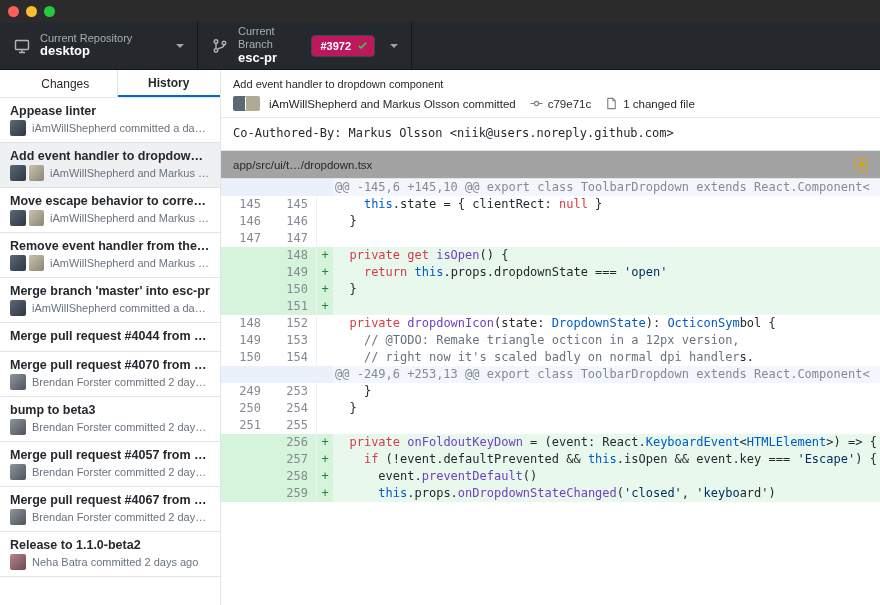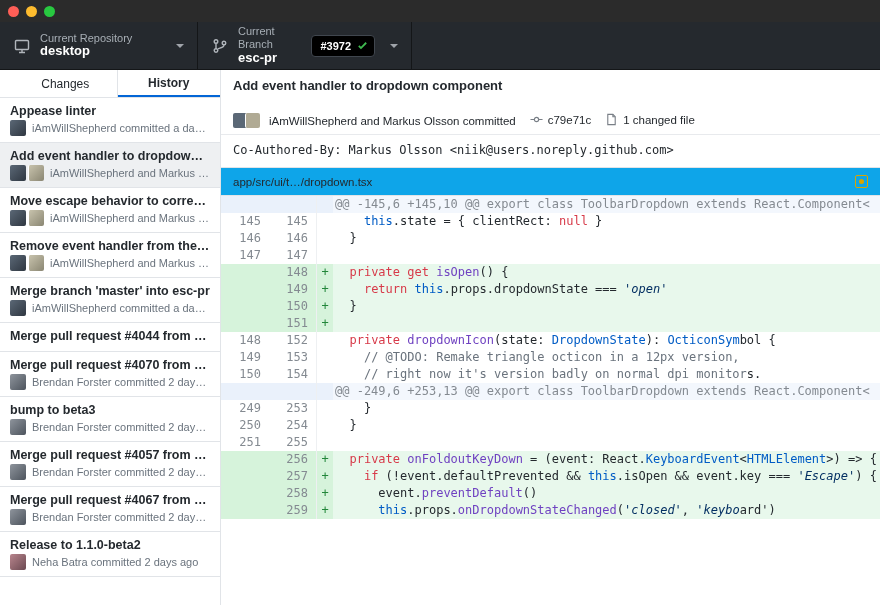--- a/index.html
+++ b/index.html
@@ -32,21 +32,21 @@
   .tb-section.branch { width: 214px; }
   .tb-section.fetch  { flex: 1; border-right: none; cursor: pointer; }
   .tb-icon { width: 16px; height: 16px; margin-right: 10px; opacity: .85; flex-shrink: 0; }
   .tb-labels { display: flex; flex-direction: column; line-height: 1.15; }
   .tb-sub   { font-size: 11px; color: #a7aeb5; }
   .tb-main  { font-size: 13px; font-weight: 600; color: #fff; }
   .tb-main2 { font-size: 12px; color: #a7aeb5; }
   .tb-caret { position: absolute; right: 12px; top: 50%; transform: translateY(-50%); width: 10px; height: 10px; opacity: .75; }
   .pr-badge {
     display: inline-flex; align-items: center;
-    background: #000000; border-radius: 4px; padding: 2px 6px 2px 8px;
+    background: #be185d; border-radius: 4px; padding: 2px 6px 2px 8px;
     font-size: 11px; font-weight: 600; color: #fff; height: 22px;
     border: 1px solid #40464e;
     margin-left: auto; margin-right: 22px;
   }
   .pr-badge svg { width: 11px; height: 11px; margin-left: 6px; }
 
   
   .main { flex: 1; display: flex; min-height: 0; }
 
   .sidebar {
@@ -86,43 +86,43 @@
     background: linear-gradient(135deg,#c8c3ad,#8a8672);
     margin-left: -4px; margin-right: 6px; flex-shrink: 0;
     border-left: 1px solid #fff;
   }
 
   
   .content { flex: 1; display: flex; flex-direction: column; min-width: 0; }
   .content-header {
     padding: 8px 12px 6px 12px; border-bottom: 1px solid #e8eaed;
   }
-  .content-title { font-size: 13px; font-weight: 700; margin-bottom: 20px; }
+  .content-title { font-size: 11px; font-weight: 400; margin-bottom: 6px; }
   .content-sub {
-    display: flex; align-items: flex-start; gap: 14px;
+    display: flex; align-items: center; gap: 14px;
     font-size: 11.5px; color: #24292e;
   }
   .content-sub .avpair { display: inline-flex; margin-right: 4px; }
   .content-sub .av {
     width: 15px; height: 15px; border-radius: 2px; background: #5b6876;
   }
   .content-sub .av + .av { margin-left: -3px; background: #b0aa94; border-left:1px solid #fff; }
   .content-sub .seg { display: inline-flex; align-items: center; gap: 5px; }
   .sha-icon, .file-icon { width: 13px; height: 13px; opacity: .8; }
 
   .coauthor {
     font-family: ui-monospace, SFMono-Regular, Menlo, Consolas, monospace;
     font-size: 12px; color: #24292e;
     padding: 8px 12px 10px 12px; border-bottom: 1px solid #e1e4e8;
   }
 
   .file-row {
     display: flex; align-items: center; height: 28px;
     padding: 0 12px; border-bottom: 1px solid #e1e4e8;
-    font-size: 11.5px; color: #24292e; background: #0ea5e9;
+    font-size: 11.5px; color: #24292e; background: #a3a3a3;
   }
   .file-row .fname {
     white-space: nowrap; overflow: hidden; text-overflow: ellipsis; flex: 1;
   }
   .diff-badge {
     width: 13px; height: 13px; border: 1px solid #dba400; border-radius: 2px;
     display: inline-flex; align-items: center; justify-content: center;
     margin-left: 8px;
   }
   .diff-badge::after { content: ""; width: 5px; height: 5px; background: #dba400; border-radius: 50%; }
@@ -145,21 +145,21 @@
   .drow.hunk .code { background: #f3f7fd; color: #848a91; }
   .drow.add  .gut  { background: #d6f3db; }
   .drow.add  .mark { background: #d6f3db; color: #22863a; }
   .drow.add  .code { background: #e8f8ec; }
   .drow.ctx .gut, .drow.ctx .mark, .drow.ctx .code { background: #fff; }
 
   
   .kw  { color: #d73a49; }  
   .pr  { color: #6f42c1; }  
   .ty  { color: #005cc5; }  
-  .st  { color: #032f62; font-style: italic; }  
+  .st  { color: #032f62; }  
   .cm  { color: #6a737d; }  
   .th  { color: #005cc5; }  
 
   svg { display: block; }
 </style>
 </head>
 <body>
 
 <div class="titlebar">
   <div class="tl-dot dot-close"></div>
@@ -385,21 +385,21 @@
         <div class="drow ctx">
           <div class="gut l">149</div>
           <div class="gut">153</div>
           <div class="mark"></div>
           <div class="code">    <span class="cm">// @TODO: Remake triangle octicon in a 12px version,</span></div>
         </div>
         <div class="drow ctx">
           <div class="gut l">150</div>
           <div class="gut">154</div>
           <div class="mark"></div>
-          <div class="code">    <span class="cm">// right now it's version badly on normal dpi monitor</span>s.</div>
+          <div class="code">    <span class="cm">// right now it's scaled badly on normal dpi handler</span>s.</div>
         </div>
         <div class="drow hunk">
           <div class="gut l"></div>
           <div class="gut"></div>
           <div class="mark"></div>
           <div class="code">@@ -249,6 +253,13 @@ export class ToolbarDropdown extends React.Component&lt;</div>
         </div>
         <div class="drow ctx">
           <div class="gut l">249</div>
           <div class="gut">253</div>

